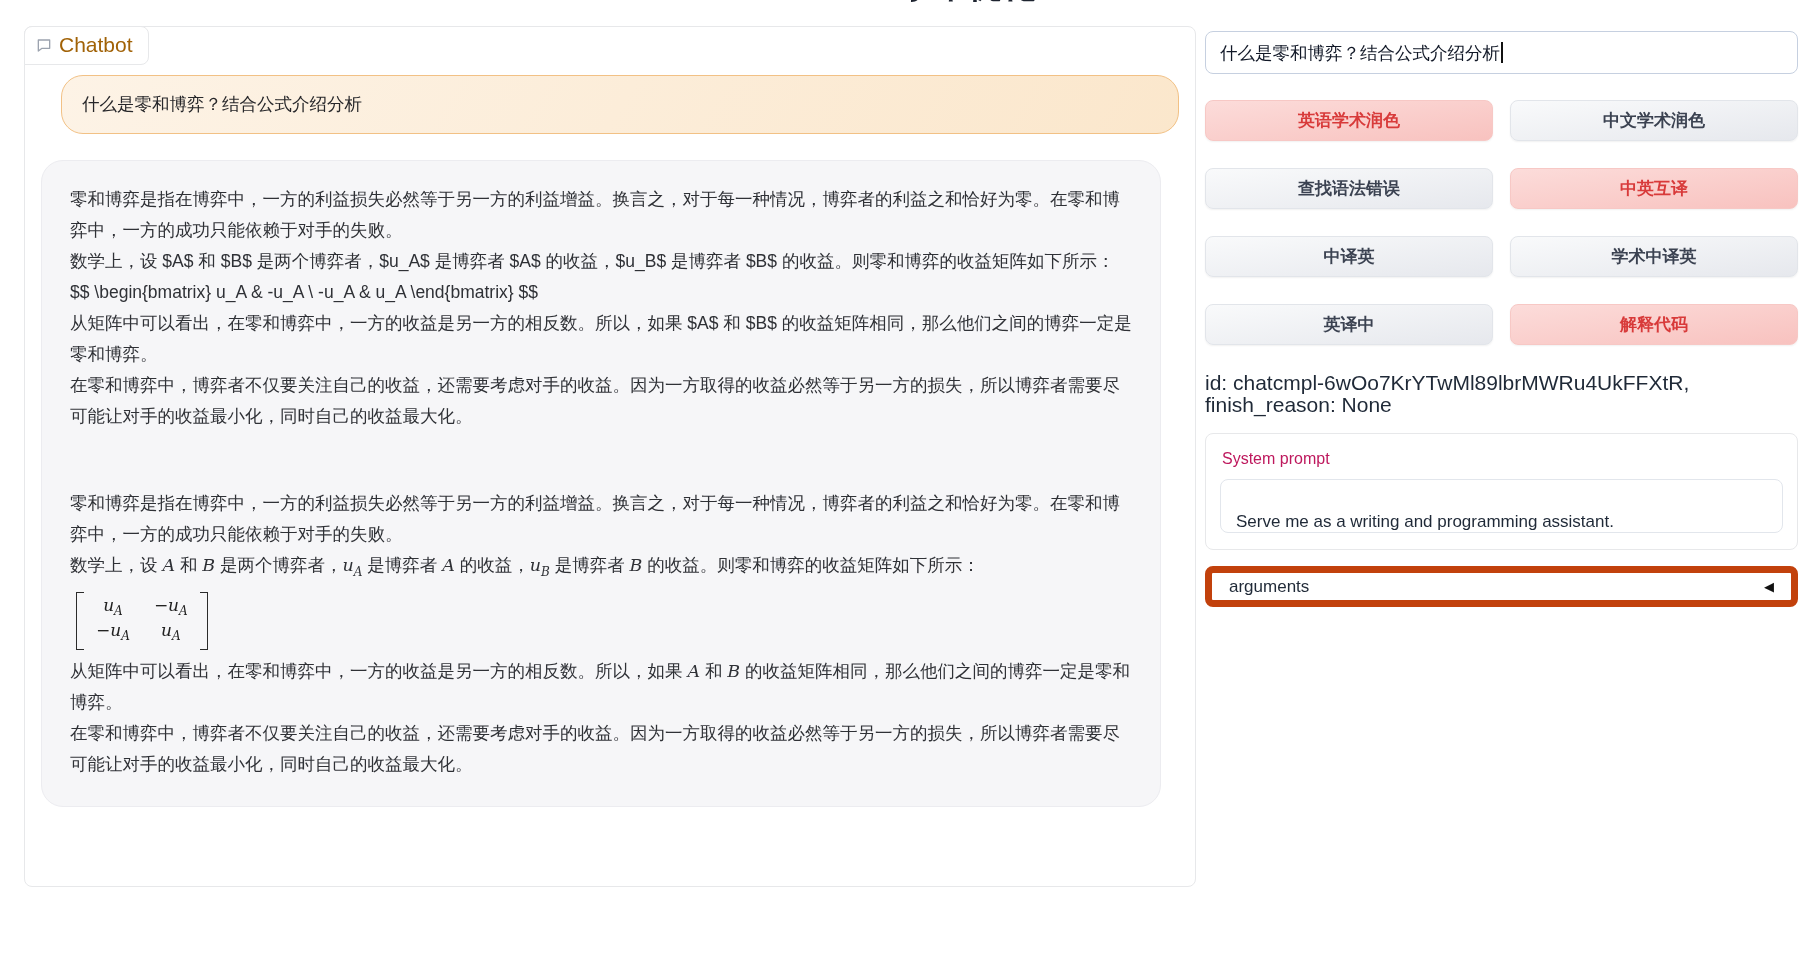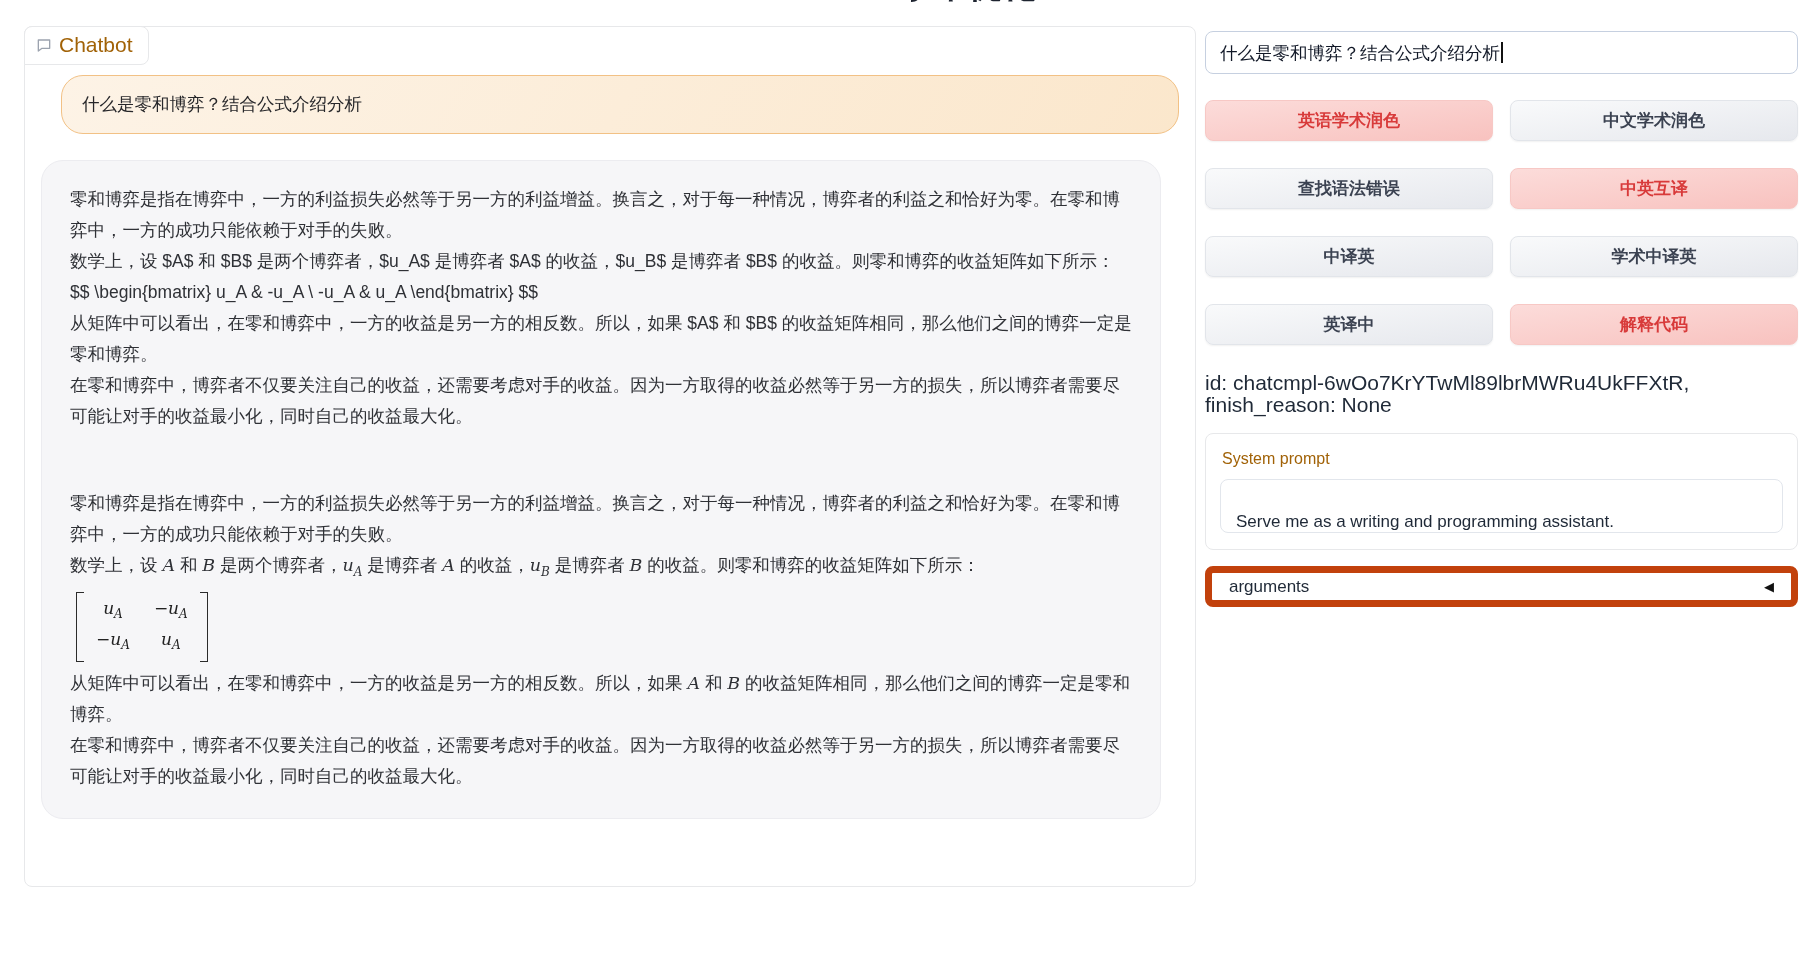--- a/index.html
+++ b/index.html
@@ -32,42 +32,42 @@
   .mvar { font-family:"DejaVu Serif","Liberation Serif",serif; font-style:italic; }
   .mvar sub { font-size:12px; font-style:italic; }
   
   #matrix-row { display:flex; padding:4px 0 6px 0; }
   .matrix { display:inline-flex; align-items:stretch; margin-left:6px; }
   .mbracket { width:8px; border:1.7px solid #2b2b2b; }
   .mbracket.left  { border-right:none; }
   .mbracket.right { border-left:none; }
   .mcells { display:grid; grid-template-columns:auto auto; column-gap:24px; padding:4px 12px; }
   .mcell { font-family:"DejaVu Serif","Liberation Serif",serif; font-style:italic;
-    font-size:17px; line-height:25px; text-align:center; color:#222; }
+    font-size:17px; line-height:19px; text-align:center; color:#222; }
   .mcell sub { font-size:12px; }
 
   
   #controls { position:absolute; left:1205px; top:31px; width:593px; display:flex; flex-direction:column; }
   #prompt-box { height:43px; background:#fff; border:1px solid #c6d0e0; border-radius:8px;
     display:flex; align-items:center; padding:0 14px; font-size:17.5px; color:#111827; cursor:text; }
   #text-cursor { display:inline-block; width:1.5px; height:21px; background:#111; margin-left:1px; }
   #ask-button { margin-top:27px; height:43px; border-radius:8px; border:1px solid #f3aa60;
     background:linear-gradient(to bottom right,#ffe3c0,#f6ad63);
     color:#e3580c; font-weight:700; font-size:17.5px; cursor:pointer;
     font-family:inherit; box-shadow:0 1px 2px rgba(0,0,0,0.05); }
   #fn-grid { margin-top:26px; display:grid; grid-template-columns:1fr 1fr; gap:27px 17px; }
   .fn-btn { height:41px; border-radius:8px; font-size:17px; font-weight:700; cursor:pointer;
     font-family:inherit; box-shadow:0 1px 2px rgba(0,0,0,0.06); }
   .fn-btn.secondary { background:linear-gradient(to bottom right,#f9fafb,#e6e8ed);
     border:1px solid #e2e5ea; color:#3b4251; }
   .fn-btn.danger { background:linear-gradient(to bottom right,#fcdcda,#f8c2bf);
     border:1px solid #f7c8c5; color:#d83a3a; }
   #status-line { margin-top:27px; font-size:21px; line-height:22px; color:#1f2937; }
   #system-group { margin-top:17px; border:1px solid #e7e8ea; border-radius:8px; padding:15px 14px 16px 14px; background:#fff; }
-  #system-label { color:#a16207; font-size:16px; line-height:20px; margin:0 0 10px 2px; }
+  #system-label { color:#be185d; font-size:16px; line-height:20px; margin:0 0 10px 2px; }
   #system-input { border:1px solid #e2e6ec; border-radius:8px; height:54px; display:flex; align-items:flex-end;
     padding:0 15px; font-size:17px; color:#1f2937; background:#fff; cursor:text; }
   #accordion { margin-top:16px; border:7px solid #c2410c; border-radius:8px; height:41px;
     display:flex; align-items:center; justify-content:space-between; padding:0 17px;
     font-size:17px; color:#1f2937; background:#fff; cursor:pointer; }
   #accordion-arrow { font-size:13px; color:#111; }
 </style>
 </head>
 <body>
 

